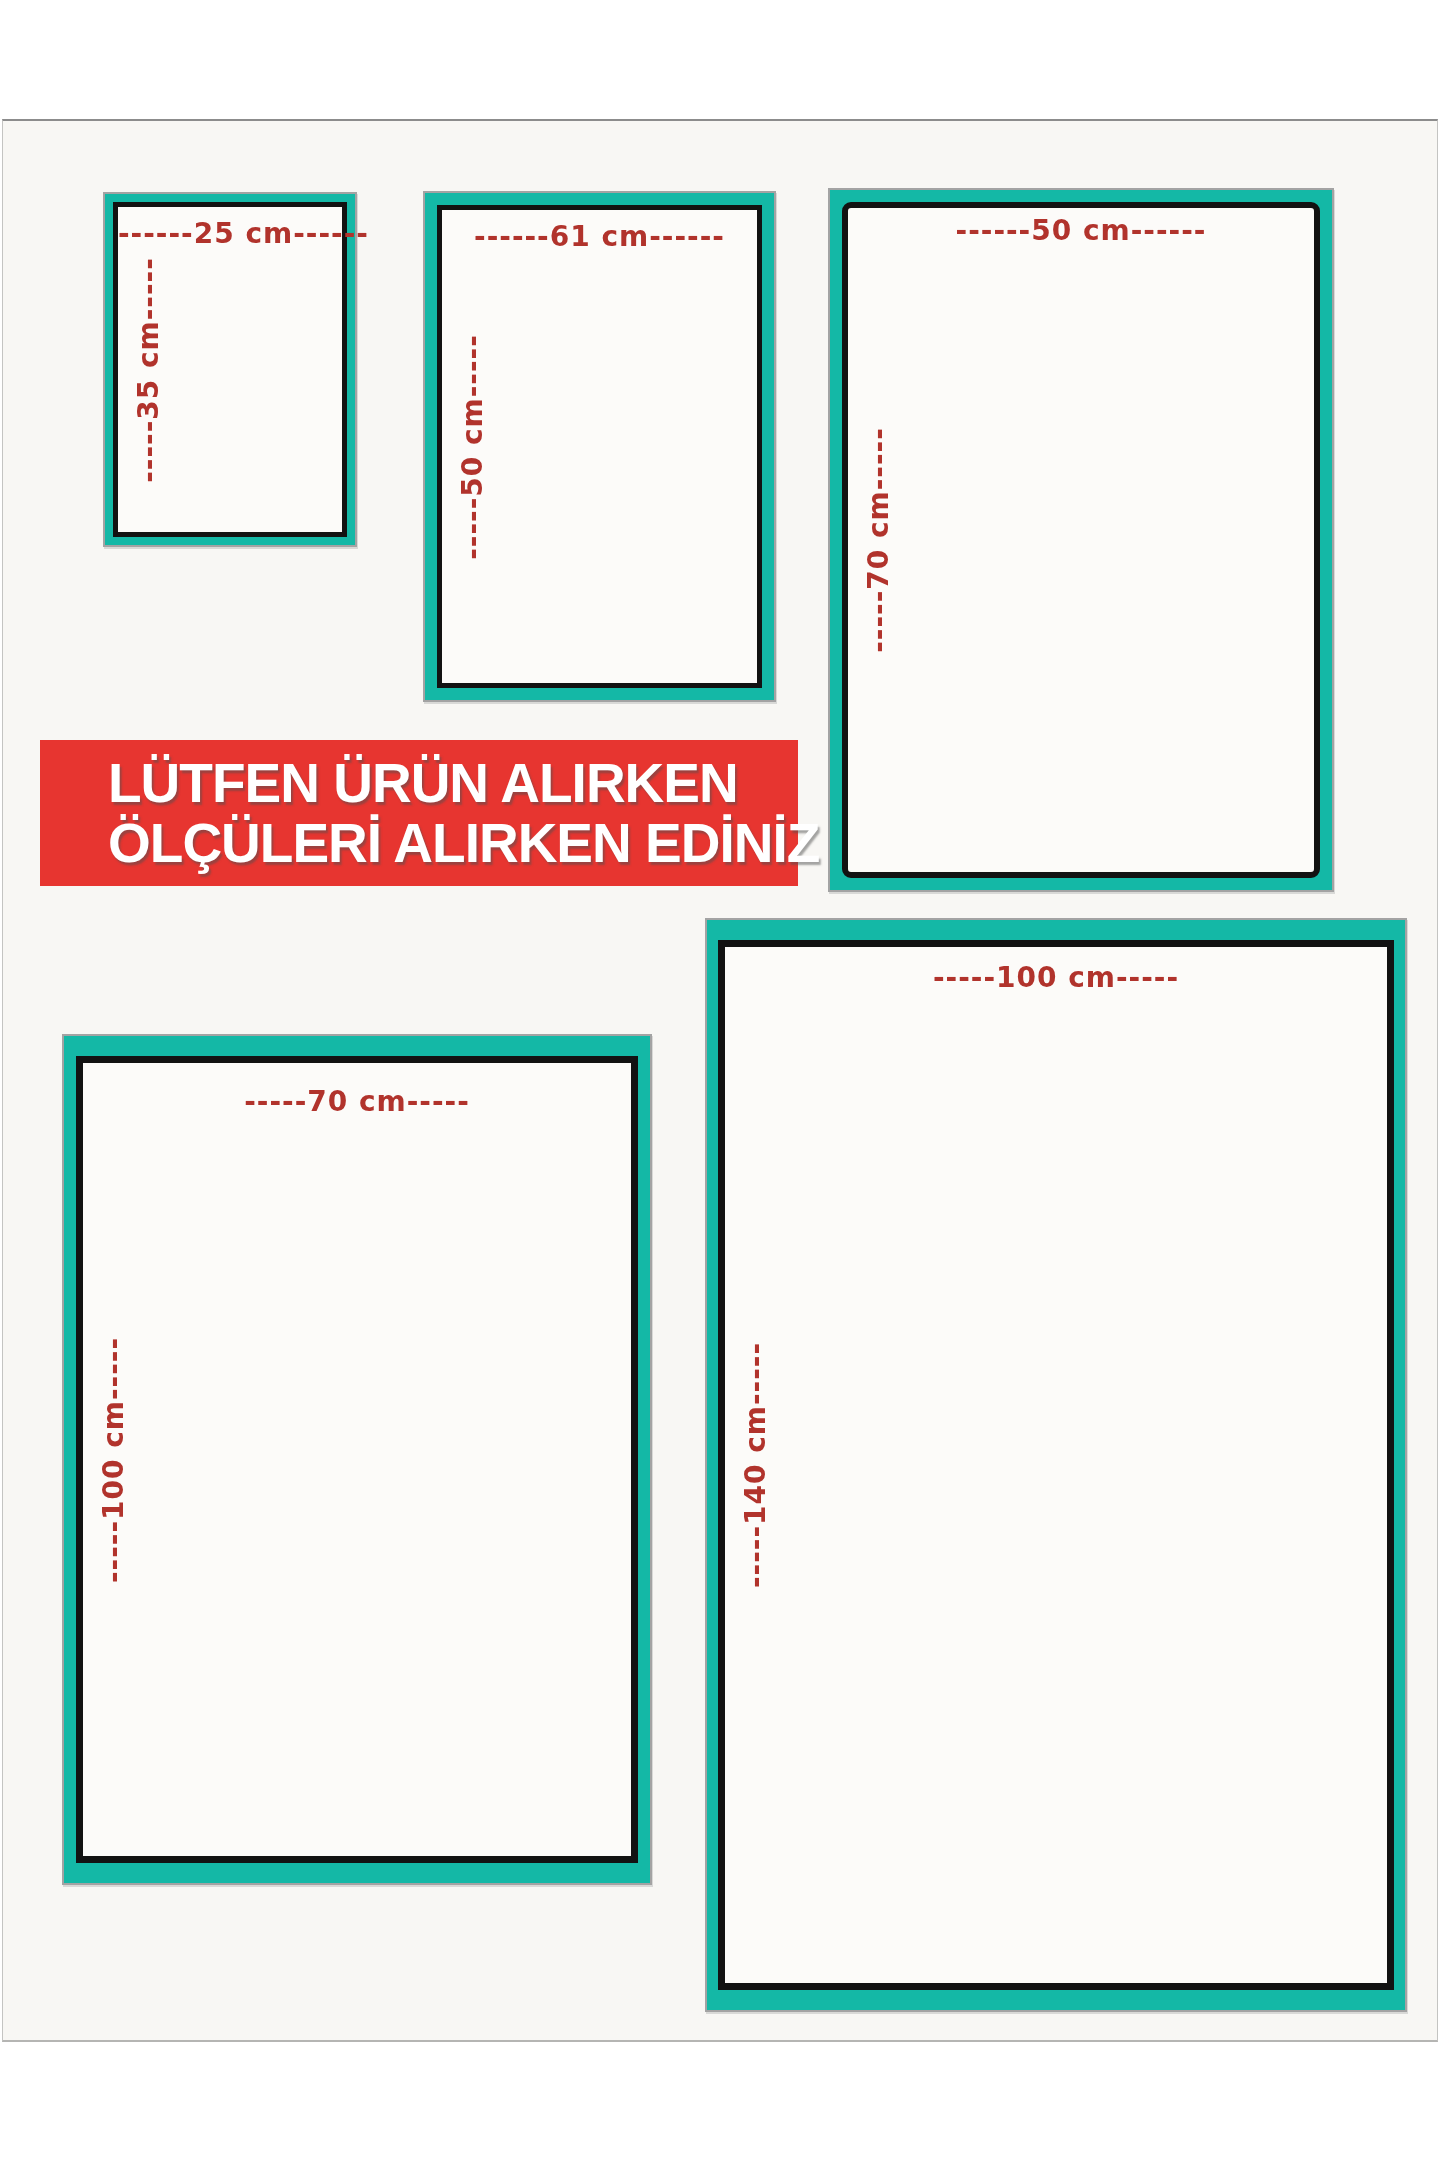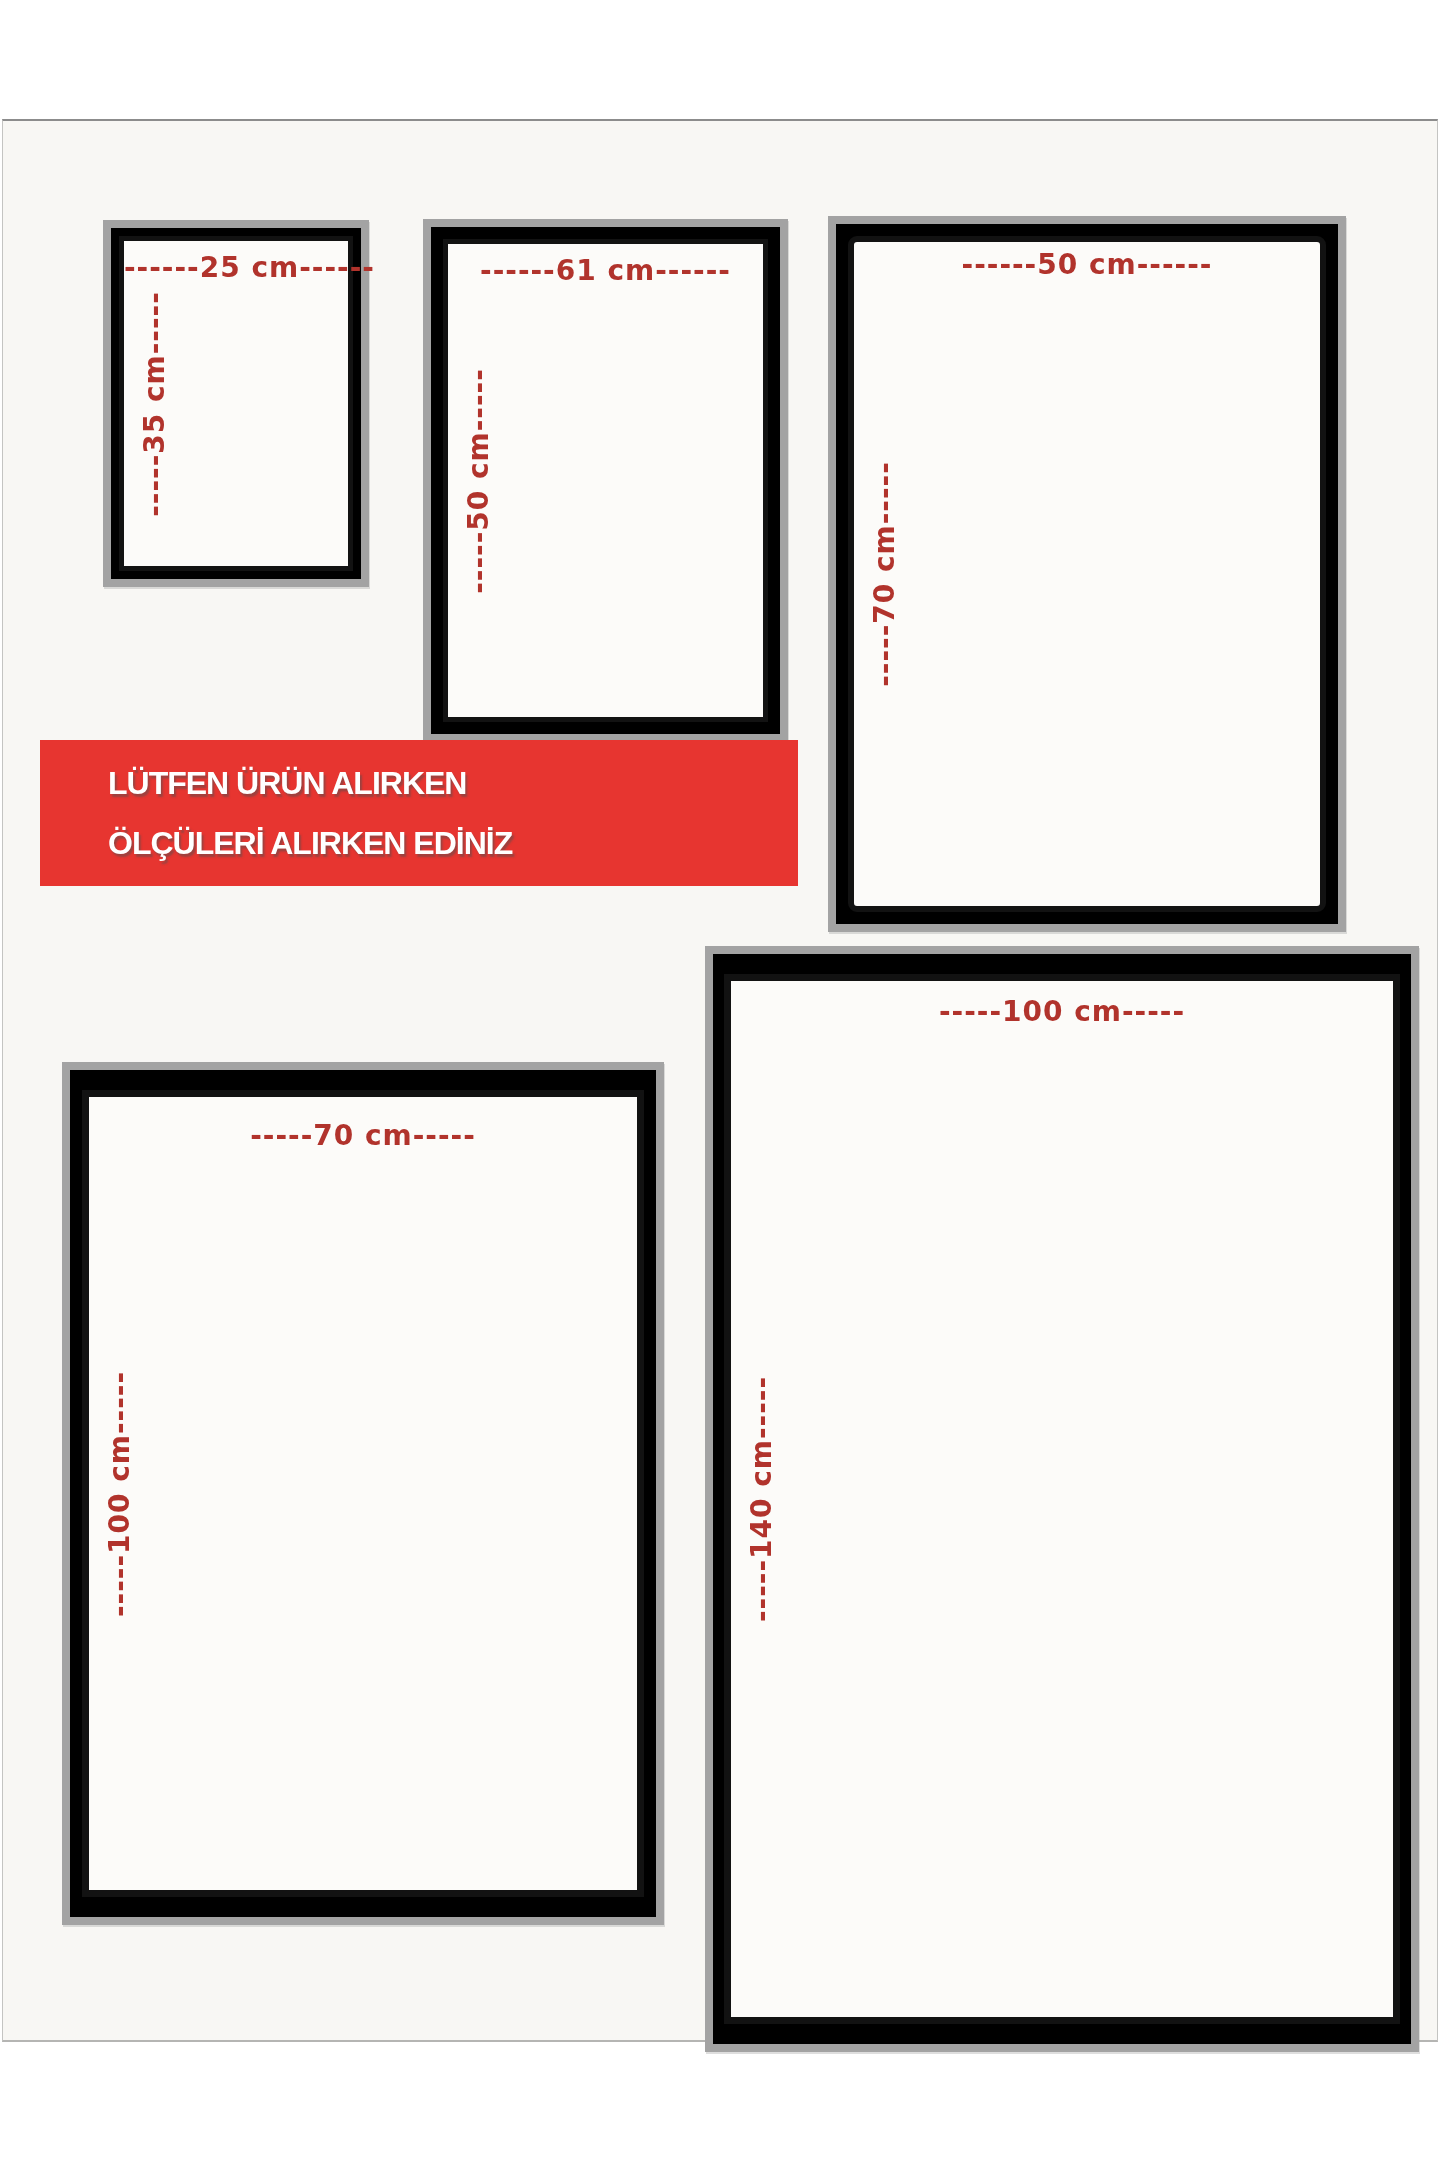--- a/index.html
+++ b/index.html
@@ -18,24 +18,23 @@
     background:#f8f7f4;
     border-top:2px solid #8c8c8c;
     border-bottom:2px solid #b5b5b3;
     border-left:1px solid #c4c4c2;
     border-right:1px solid #c4c4c2;
   }
 
   
   .box{
     position:absolute;
-    background:#000000;
-    border:8px solid #a3a3a3;
+    background:#14b8a6;
+    border:2px solid #a3a3a3;
     box-shadow:1px 2px 0 rgba(160,160,160,.35);
-    margin-top:28px;
   }
   .frame{
     position:absolute;
     border:5px solid #121212;
     background:#fcfbf9;
   }
   .dim{
     position:absolute;
     color:#b1332c;
     font-family:"DejaVu Sans", sans-serif;
@@ -74,21 +73,21 @@
     color:#ffffff;
     display:flex;
     flex-direction:column;
     justify-content:center;
     padding-left:68px;
     box-sizing:border-box;
     z-index:5;
   }
   .banner .line{
     font-weight:bold;
-    font-size:32px;
+    font-size:55px;
     line-height:60px;
     letter-spacing:-1px;
     text-shadow:2px 3px 2px rgba(80,80,80,.5);
     white-space:nowrap;
   }
 </style>
 </head>
 <body>
 
 <div class="sheet"></div>

